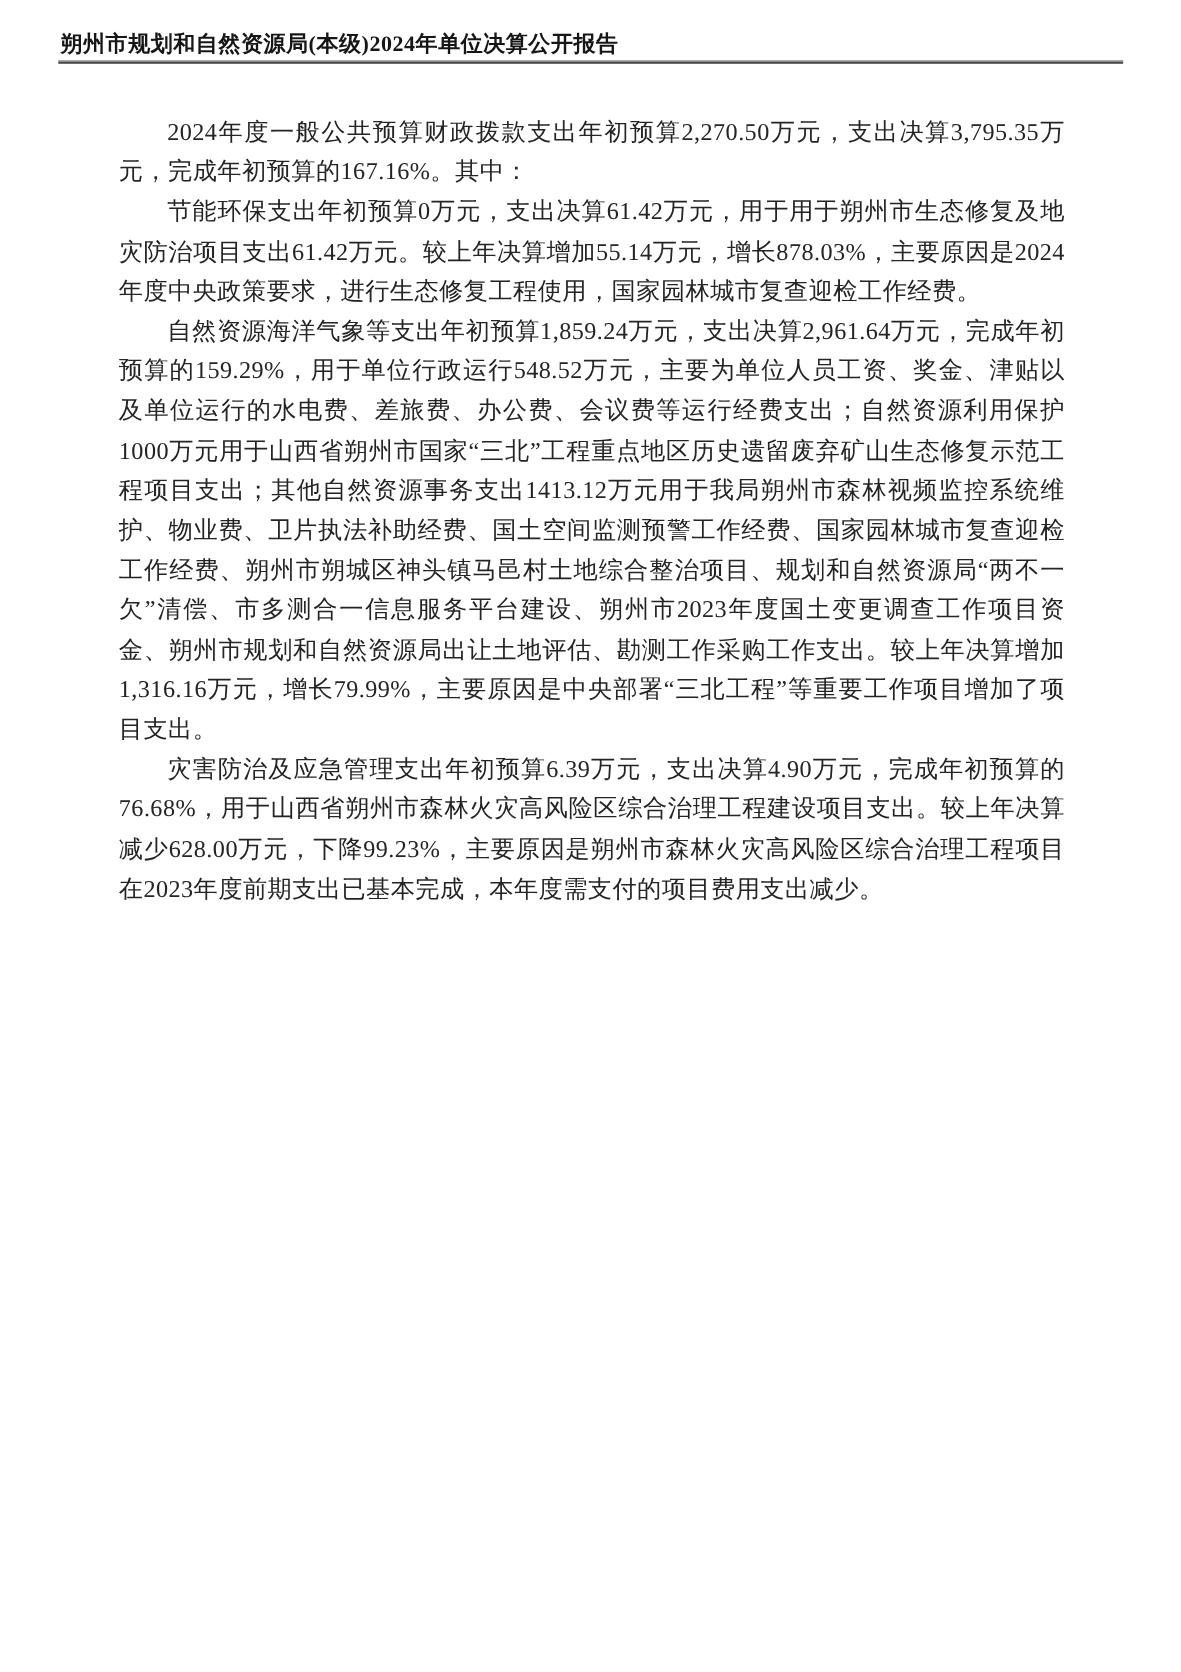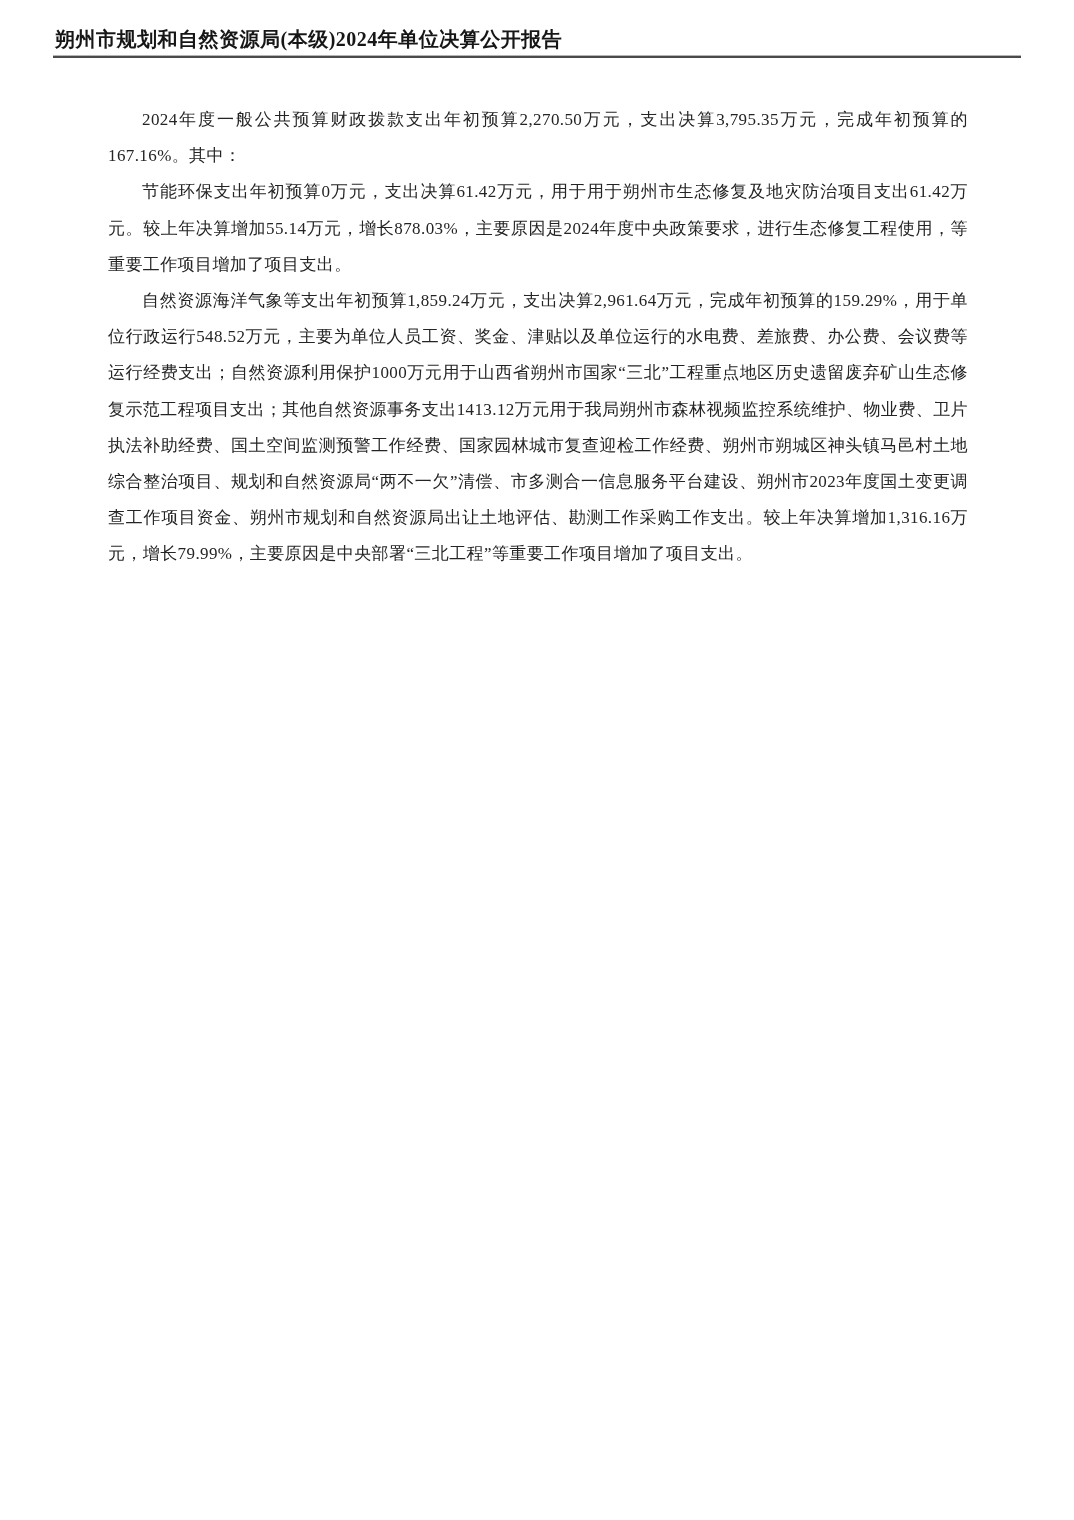--- a/index.html
+++ b/index.html
@@ -32,21 +32,21 @@
     background: #4a4a4a;
     border-top: 1px solid #b5b5b5;
   }
   .content {
     position: absolute;
     left: 108px;
     top: 102px;
     width: 860px;
   }
   .content p {
-    font-size: 17px;
+    font-size: 22px;
     line-height: 36.2px;
     text-align: justify;
     text-justify: inter-ideograph;
     text-indent: 2em;
     letter-spacing: 0.4px;
     color: #242424;
   }
   .doc-footer {
     position: absolute;
     left: 0;
@@ -62,18 +62,19 @@
 <body>
 
 <div class="page">
 
   <div class="doc-header">朔州市规划和自然资源局(本级)2024年单位决算公开报告</div>
 
   <div class="header-rule"></div>
 
   <div class="content">
     <p>2024年度一般公共预算财政拨款支出年初预算2,270.50万元，支出决算3,795.35万元，完成年初预算的167.16%。其中：</p>
-    <p>节能环保支出年初预算0万元，支出决算61.42万元，用于用于朔州市生态修复及地灾防治项目支出61.42万元。较上年决算增加55.14万元，增长878.03%，主要原因是2024年度中央政策要求，进行生态修复工程使用，等重要工作项目增加了项目支出。</p>
+    <p>节能环保支出年初预算0万元，支出决算61.42万元，用于用于朔州市生态修复及地灾防治项目支出61.42万元。较上年决算增加55.14万元，增长878.03%，主要原因是2024年度中央政策要求，进行生态修复工程使用，国家园林城市复查迎检工作经费。</p>
     <p>自然资源海洋气象等支出年初预算1,859.24万元，支出决算2,961.64万元，完成年初预算的159.29%，用于单位行政运行548.52万元，主要为单位人员工资、奖金、津贴以及单位运行的水电费、差旅费、办公费、会议费等运行经费支出；自然资源利用保护1000万元用于山西省朔州市国家“三北”工程重点地区历史遗留废弃矿山生态修复示范工程项目支出；其他自然资源事务支出1413.12万元用于我局朔州市森林视频监控系统维护、物业费、卫片执法补助经费、国土空间监测预警工作经费、国家园林城市复查迎检工作经费、朔州市朔城区神头镇马邑村土地综合整治项目、规划和自然资源局“两不一欠”清偿、市多测合一信息服务平台建设、朔州市2023年度国土变更调查工作项目资金、朔州市规划和自然资源局出让土地评估、勘测工作采购工作支出。较上年决算增加1,316.16万元，增长79.99%，主要原因是中央部署“三北工程”等重要工作项目增加了项目支出。</p>
+    <p>灾害防治及应急管理支出年初预算6.39万元，支出决算4.90万元，完成年初预算的76.68%，用于山西省朔州市森林火灾高风险区综合治理工程建设项目支出。较上年决算减少628.00万元，下降99.23%，主要原因是朔州市森林火灾高风险区综合治理工程项目在2023年度前期支出已基本完成，本年度需支付的项目费用支出减少。</p>
   </div>
 
 
 </div>
 
 </body></html>

